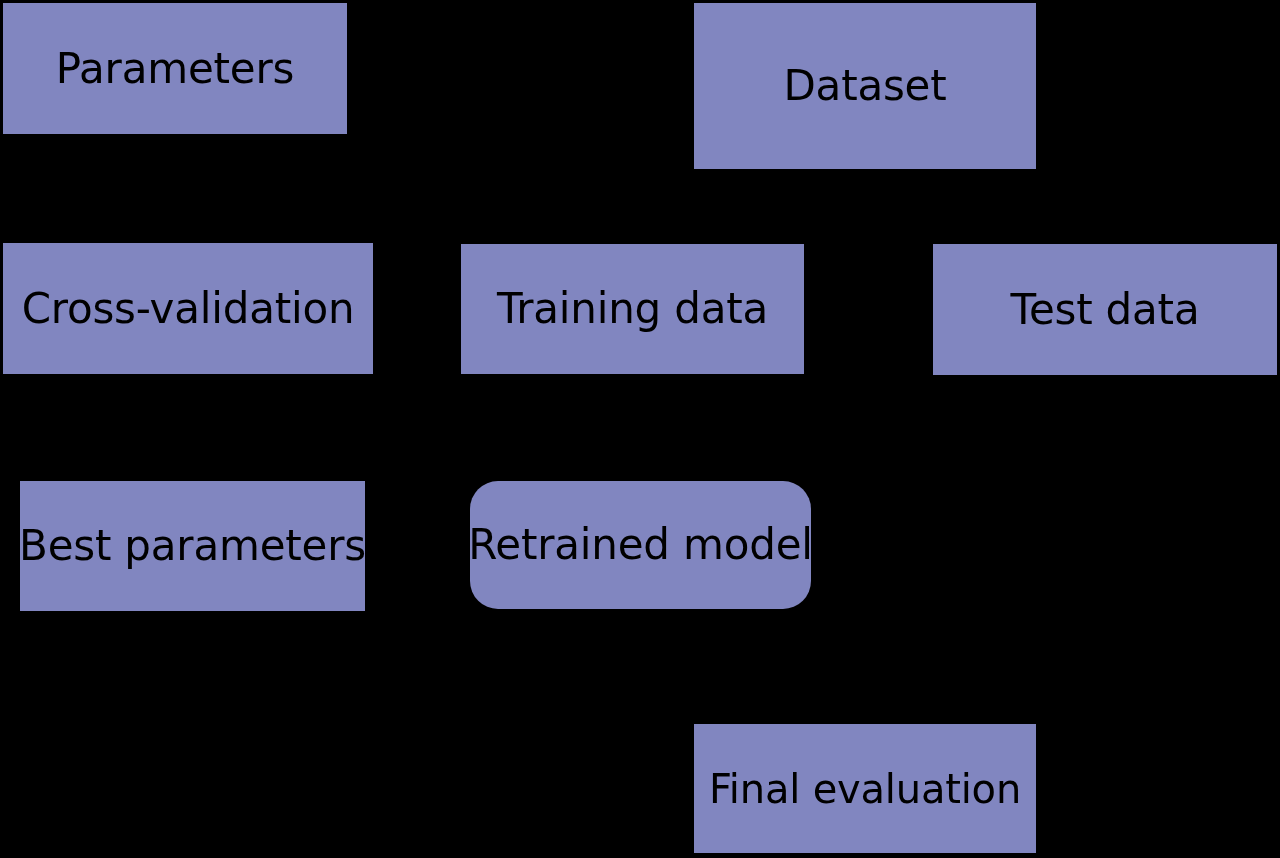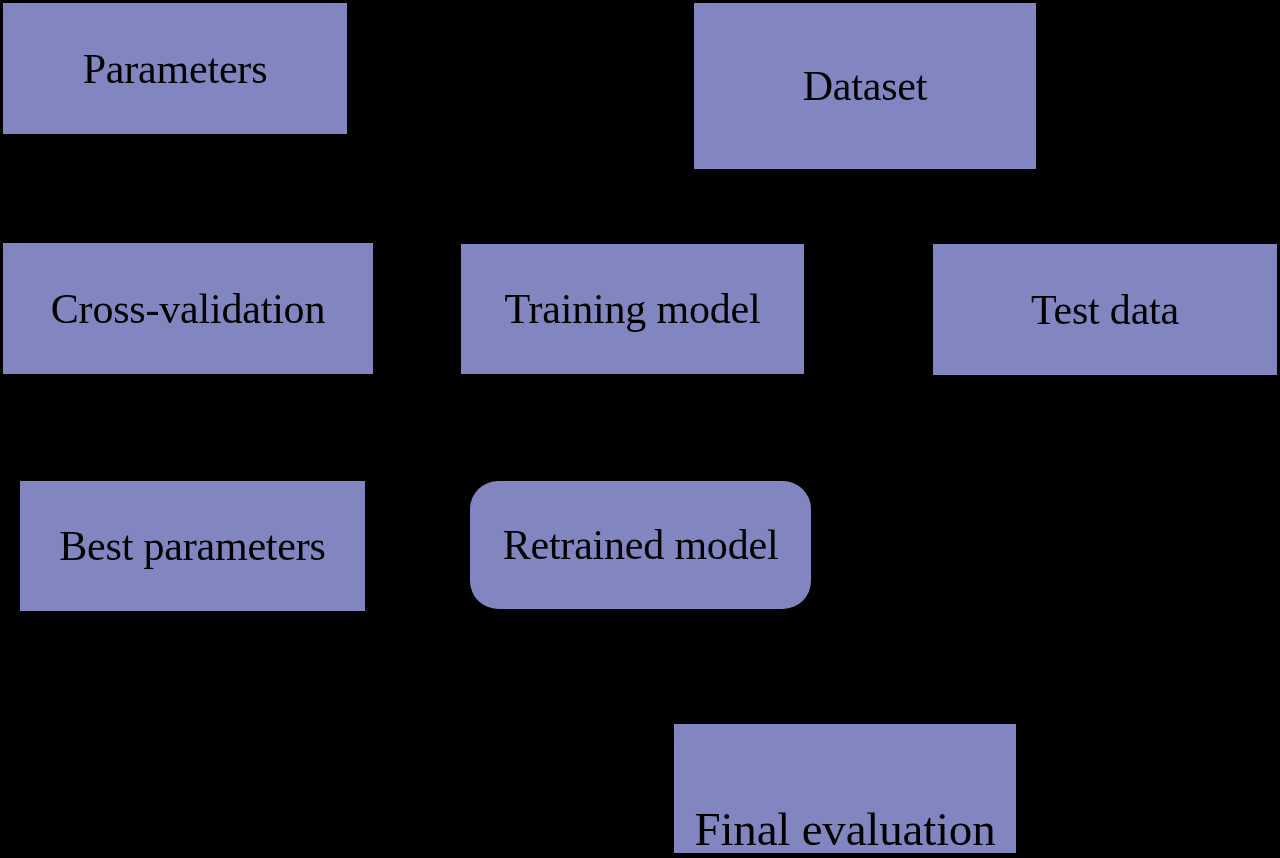--- a/index.html
+++ b/index.html
@@ -25,58 +25,57 @@
     justify-content: center;
     color: #000000;
     line-height: 1;
     white-space: nowrap;
     letter-spacing: -0.2px;
     font-weight: 400;
   }
   .node-label {
     display: block;
     text-align: center;
-    font-family: Liberation Serif, serif;
   }
 
   
   #node-parameters      { left: 3px;   top: 3px;   width: 344px; height: 131px; font-size: 42px; }
   #node-dataset         { left: 694px; top: 3px;   width: 342px; height: 166px; font-size: 42px; }
 
   
   #node-cross-validation{ left: 3px;   top: 243px; width: 370px; height: 131px; font-size: 42px; }
   #node-training-data   { left: 461px; top: 244px; width: 343px; height: 130px; font-size: 42px; }
   #node-test-data       { left: 933px; top: 244px; width: 344px; height: 131px; font-size: 42px; }
 
   
   #node-best-parameters { left: 20px;   top: 481px; width: 345px; height: 130px; font-size: 42px; }
   #node-retrained-model { left: 470px; top: 481px; width: 341px; height: 128px; font-size: 42px; border-radius: 28px; }
 
   
-  #node-final-evaluation{ left: 674px; top: 724px; width: 342px; height: 129px; font-size: 47px; align-items: flex-end; }
+  #node-final-evaluation{ left: 694px; top: 724px; width: 342px; height: 129px; font-size: 40px; }
 </style>
 </head>
 <body>
 
 <div id="canvas">
 
   <div class="node" id="node-parameters">
     <span class="node-label">Parameters</span>
   </div>
 
   <div class="node" id="node-dataset">
     <span class="node-label">Dataset</span>
   </div>
 
   <div class="node" id="node-cross-validation">
     <span class="node-label">Cross-validation</span>
   </div>
 
   <div class="node" id="node-training-data">
-    <span class="node-label">Training model</span>
+    <span class="node-label">Training data</span>
   </div>
 
   <div class="node" id="node-test-data">
     <span class="node-label">Test data</span>
   </div>
 
   <div class="node" id="node-best-parameters">
     <span class="node-label">Best parameters</span>
   </div>
 

